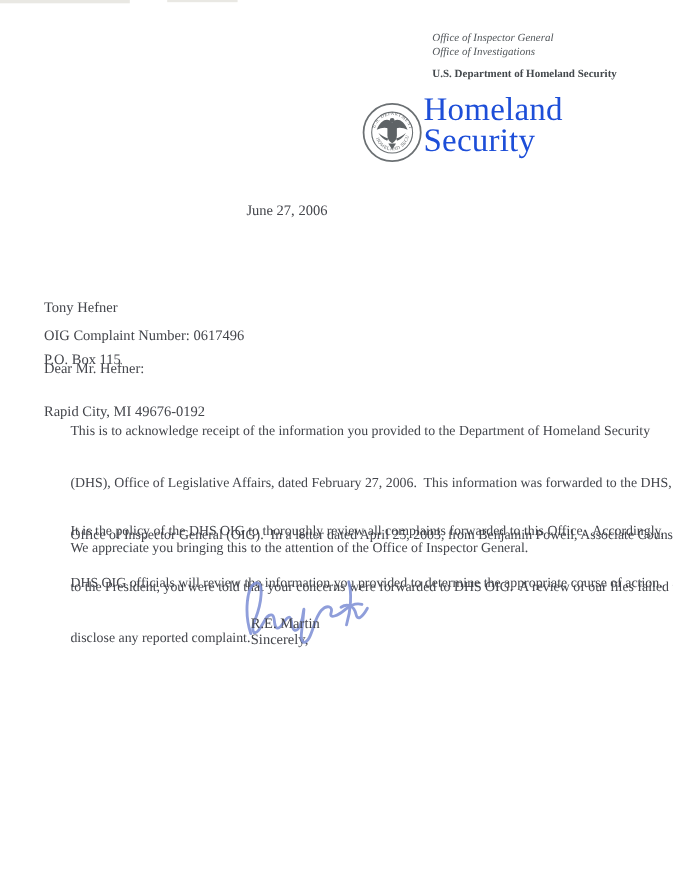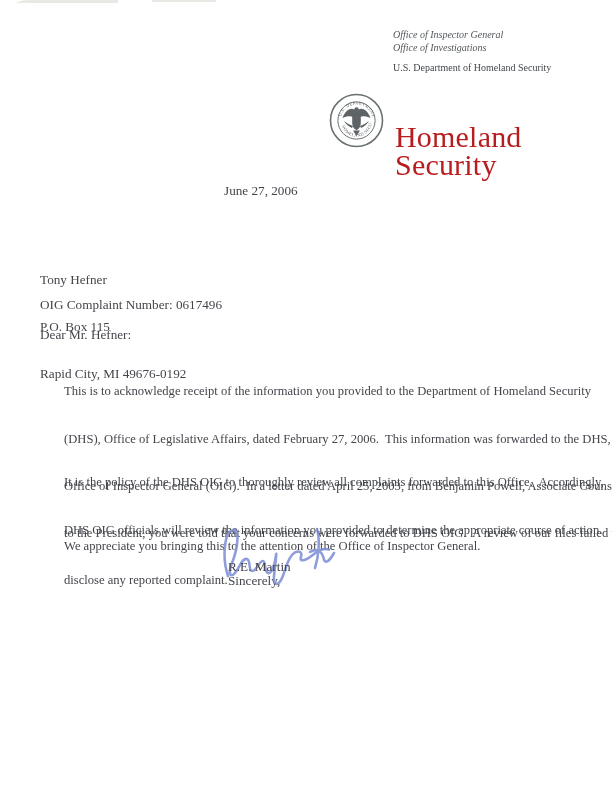--- a/index.html
+++ b/index.html
@@ -4,45 +4,44 @@
 <style>
   html, body { margin: 0; padding: 0; background: #ffffff; }
   .page {
     position: relative;
     width: 612px;
     height: 800px;
     background: #ffffff;
     overflow: hidden;
     font-family: "Liberation Serif", "DejaVu Serif", serif;
     color: #43454b;
-    border-radius: 28px;
   }
   .abs { position: absolute; }
   .scan-mark { background: #e9e8e3; }
 
   
   .letterhead { left: 393px; top: 28px; font-size: 10px; line-height: 13px; color: #53585c; }
   .lh-italic { font-style: italic; }
-  .lh-bold { font-weight: normal; color: #43484c; margin-top: 7px; }
+  .lh-bold { font-weight: bold; color: #43484c; margin-top: 7px; }
   .lh-addr { color: #53585c; }
 
   
   .seal-wrap { left: 329px; top: 93px; width: 55px; height: 55px; }
-  .wordmark { left: 395px; top: 86px; font-size: 30px; line-height: 27.5px; color: #b91c1c; letter-spacing: 0.2px; margin-top: 37px; }
+  .wordmark { left: 385px; top: 86px; font-size: 30px; line-height: 27.5px; color: #1d4ed8; letter-spacing: 0.2px; }
 
   
   .txt { font-size: 13.2px; line-height: 16px; white-space: pre; }
   .date-line { left: 224px; top: 183px; }
   .recipient { left: 40px; top: 240px; font-size: 13.2px; line-height: 15.8px; white-space: pre; }
   .reference { left: 40px; top: 297px; }
   .salutation { left: 40px; top: 327px; }
   .para { left: 36px; font-size: 12.6px; line-height: 15.7px; white-space: pre; margin-left: 28px; }
   .para-1 { top: 353px; }
   .para-2 { top: 444px; }
-  .para-3 { top: 508px; }
+  .para-3 { top: 460px; }
   .closing { left: 228px; top: 529px; margin-top: 44px; }
   .sig-wrap { left: 218px; top: 522px; width: 140px; height: 70px; }
   .signer-name { left: 228px; top: 559px; }
   .signer-title { left: 228px; top: 588px; }
 </style>
 </head>
 <body>
 
 <div class="page">
 

